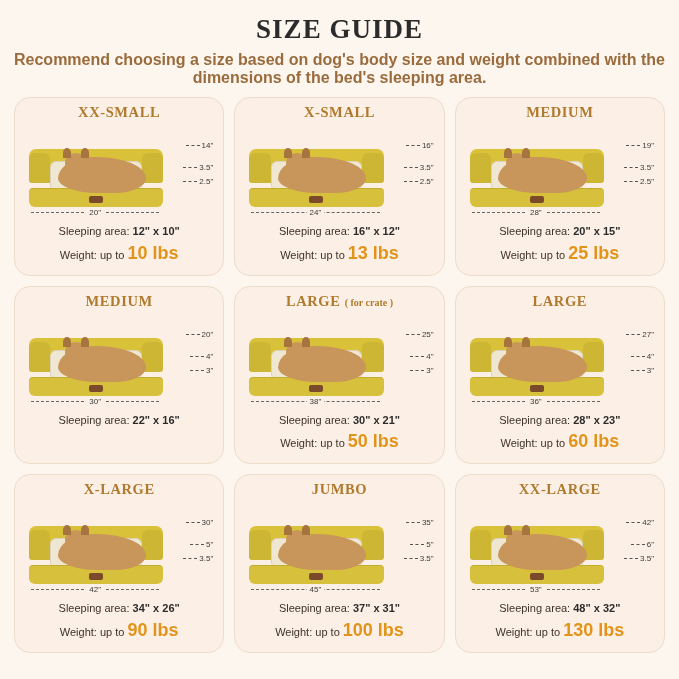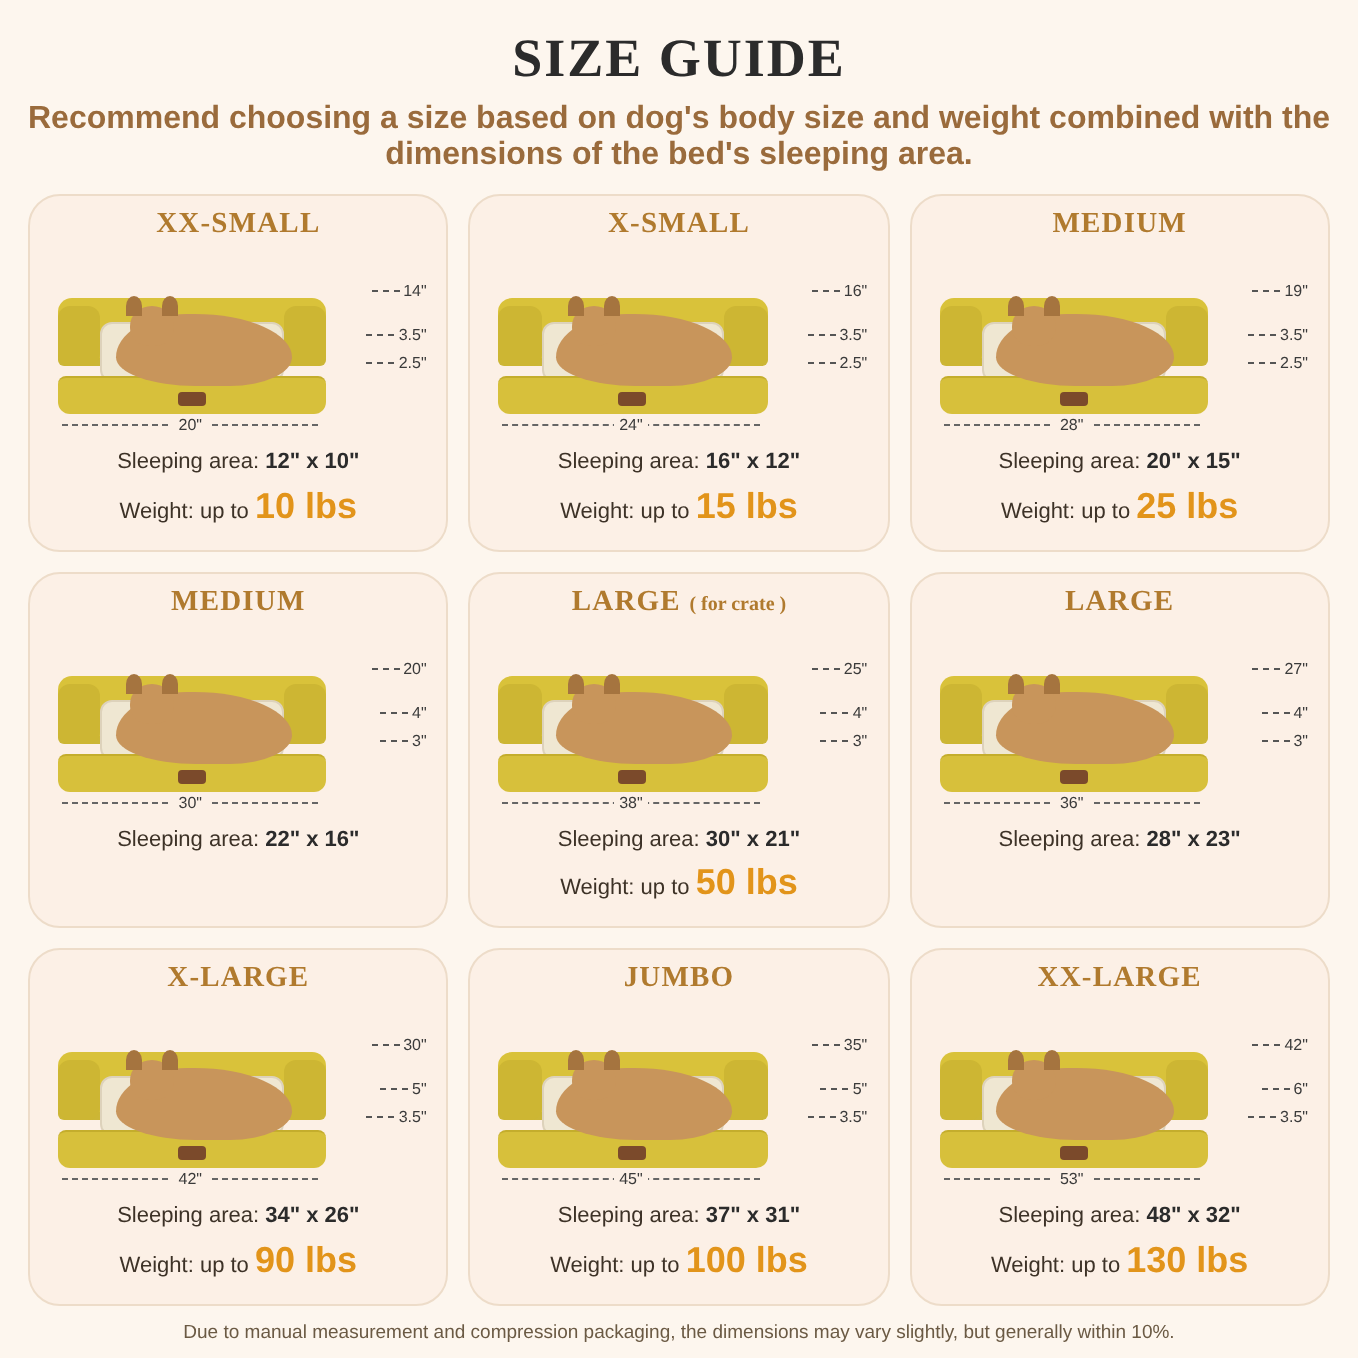--- a/index.html
+++ b/index.html
@@ -328,21 +328,21 @@
       </div>
     </div>
     <div class="specs">
       <div class="spec-line">
         <span class="label lbl-sleep">Sleeping area:</span>
         <span class="val v-sleep">16" x 12"</span>
       </div>
       <div class="spec-line">
         <span class="label lbl-weight">Weight:</span>
         <span class="label lbl-upto">up to</span>
-        <span class="weight v-weight">15 lbs</span>
+        <span class="weight v-weight">13 lbs</span>
       </div>
     </div>
   </div>
 
   <div class="card">
     <div class="card-title">
       <span class="tname">MEDIUM</span>
       <span class="note"></span>
     </div>
     <div class="art">
@@ -524,20 +524,25 @@
       <div class="width-dim">
         <div class="bar"></div>
         <span class="val">36"</span>
       </div>
     </div>
     <div class="specs">
       <div class="spec-line">
         <span class="label lbl-sleep">Sleeping area:</span>
         <span class="val v-sleep">28" x 23"</span>
       </div>
+      <div class="spec-line">
+        <span class="label lbl-weight">Weight:</span>
+        <span class="label lbl-upto">up to</span>
+        <span class="weight v-weight">60 lbs</span>
+      </div>
     </div>
   </div>
 
   <div class="card">
     <div class="card-title">
       <span class="tname">X-LARGE</span>
       <span class="note"></span>
     </div>
     <div class="art">
       <div class="bed">
@@ -681,14 +686,13 @@
       </div>
       <div class="spec-line">
         <span class="label lbl-weight">Weight:</span>
         <span class="label lbl-upto">up to</span>
         <span class="weight v-weight">130 lbs</span>
       </div>
     </div>
   </div>
 </div>
 
-  <div class="footer">Due to manual measurement and compression packaging, the dimensions may vary slightly, but generally within 10%.</div>
 </div>
 
 </body></html>

